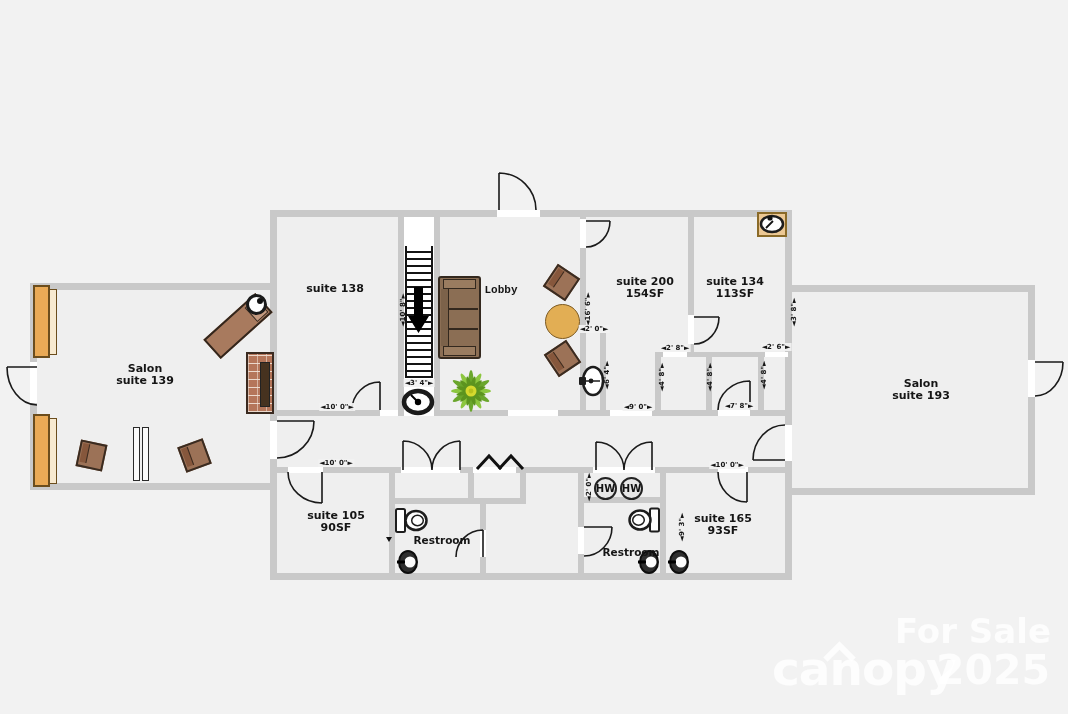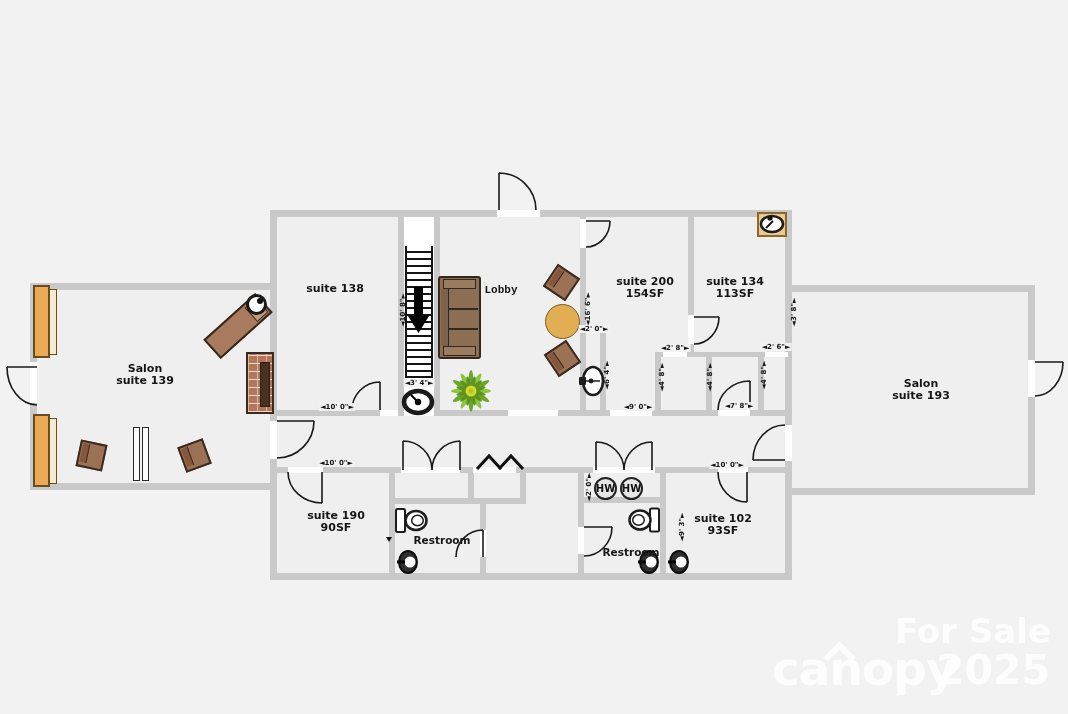--- a/index.html
+++ b/index.html
@@ -253,25 +253,25 @@
   </div>
   <div class="rlabel" style="left:735px;top:288px;">
     <div>suite 134</div>
     <div>113SF</div>
   </div>
   <div class="rlabel" style="left:921px;top:390px;">
     <div>Salon</div>
     <div>suite 193</div>
   </div>
   <div class="rlabel" style="left:336px;top:522px;">
-    <div>suite 190</div>
+    <div>suite 105</div>
     <div>90SF</div>
   </div>
   <div class="rlabel" style="left:723px;top:525px;">
-    <div>suite 102</div>
+    <div>suite 165</div>
     <div>93SF</div>
   </div>
   <div class="rlabel" style="left:442px;top:540px;font-size:10.5px;">
     <div>Restroom</div>
   </div>
   <div class="rlabel" style="left:631px;top:552px;font-size:10.5px;">
     <div>Restroom</div>
   </div>
 
   <div class="dimv" style="left:403px;top:310px;">◄10' 8"►</div>

